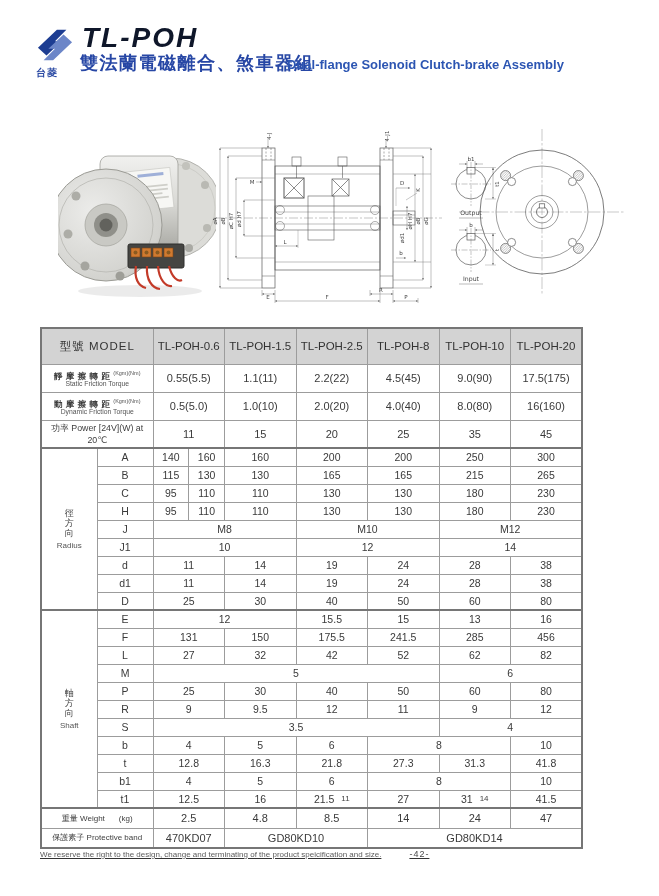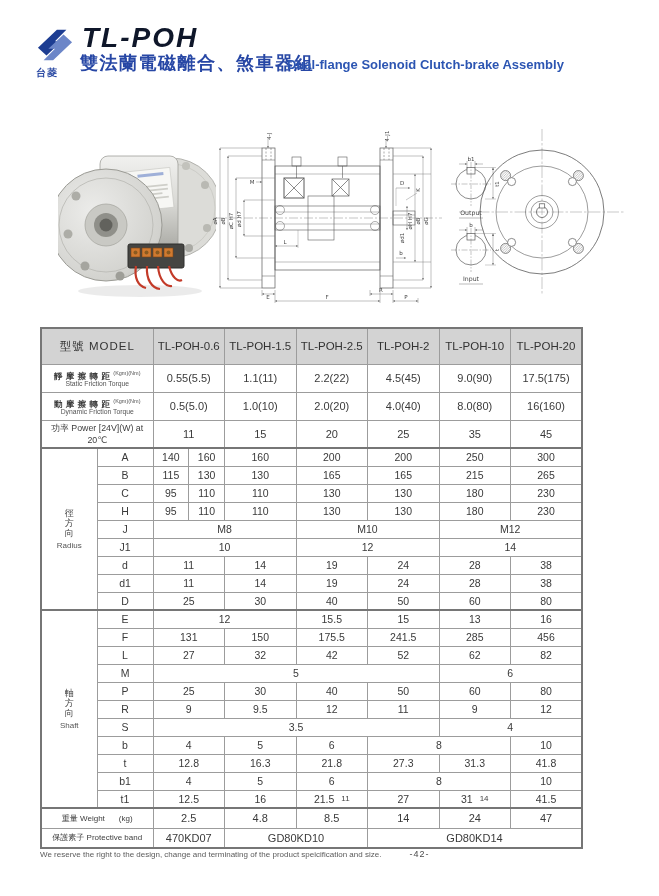--- a/index.html
+++ b/index.html
@@ -32,21 +32,21 @@
   .flz{font-size:8.5px;font-weight:bold;color:#3d3d3d;letter-spacing:0.5px;line-height:10px;}
   .fle{font-size:6.8px;color:#555;font-weight:normal;line-height:8px;}
   .flp{font-size:8.8px;font-weight:normal;color:#3d3d3d;}
   .unit{font-size:5.5px;vertical-align:super;letter-spacing:0;font-weight:normal;color:#555;}
   .unit2{font-size:8px;font-weight:normal;margin-left:14px;color:#3d3d3d;}
   .stray{font-size:8px;margin-left:7px;position:relative;top:-2px;color:#444;}
 
   
   .foot{left:40px;top:848px;}
   .foot-zh{font-size:9.5px;color:#4a4a4a;letter-spacing:0.5px;}
-  .foot-row{display:flex;align-items:baseline;margin-top:1px;}
+  .foot-row{display:flex;align-items:baseline;margin-top:1px;text-decoration:underline;}
   .foot-en{font-size:8px;color:#5a5a5a;}
   .page-num{margin-left:28px;font-size:9px;color:#4a4a4a;letter-spacing:1px;}
 
   svg text{font-family:"DejaVu Sans",sans-serif;}
 </style>
 </head>
 <body>
 
 <svg class="abs" style="left:34px;top:27px" width="42" height="36" viewBox="0 0 44 38">
   <polygon points="4,22 24,3 34,3 22,15 29,15 13,30" fill="#1d3d92"></polygon>
@@ -318,21 +318,21 @@
       <col style="width:35.75px">
       <col style="width:35.75px">
       <col style="width:35.75px">
     </colgroup>
     <thead>
       <tr class="h-head">
         <th colspan="2" class="hl">型號 MODEL</th>
         <th colspan="2">TL-POH-0.6</th>
         <th colspan="2">TL-POH-1.5</th>
         <th colspan="2">TL-POH-2.5</th>
-        <th colspan="2">TL-POH-2</th>
+        <th colspan="2">TL-POH-8</th>
         <th colspan="2">TL-POH-10</th>
         <th colspan="2">TL-POH-20</th>
       </tr>
     </thead>
     <tbody>
       <tr class="h-spec">
         <th colspan="2" class="fl">
           <div class="flz">靜 摩 擦 轉 距 <span class="unit">(Kgm)(Nm)</span></div>
           <div class="fle">Static Friction Torque</div>
         </th>

